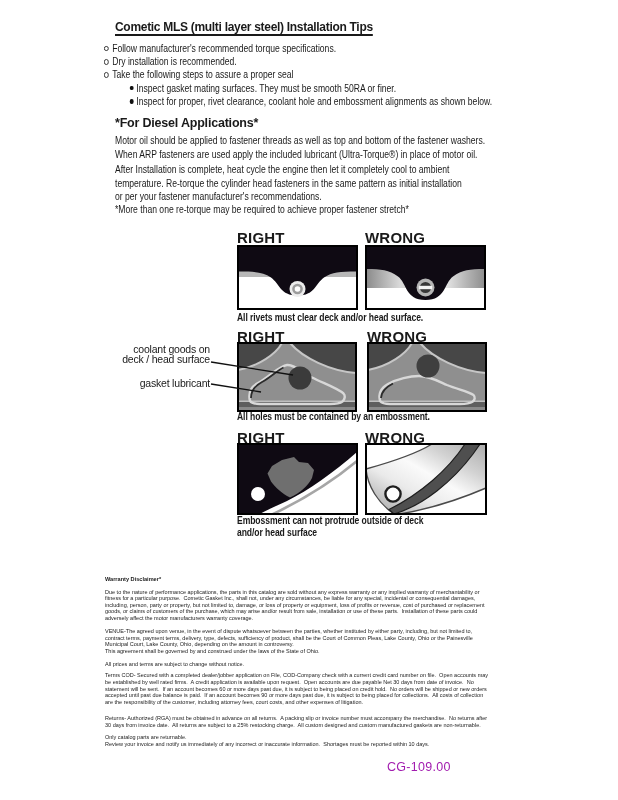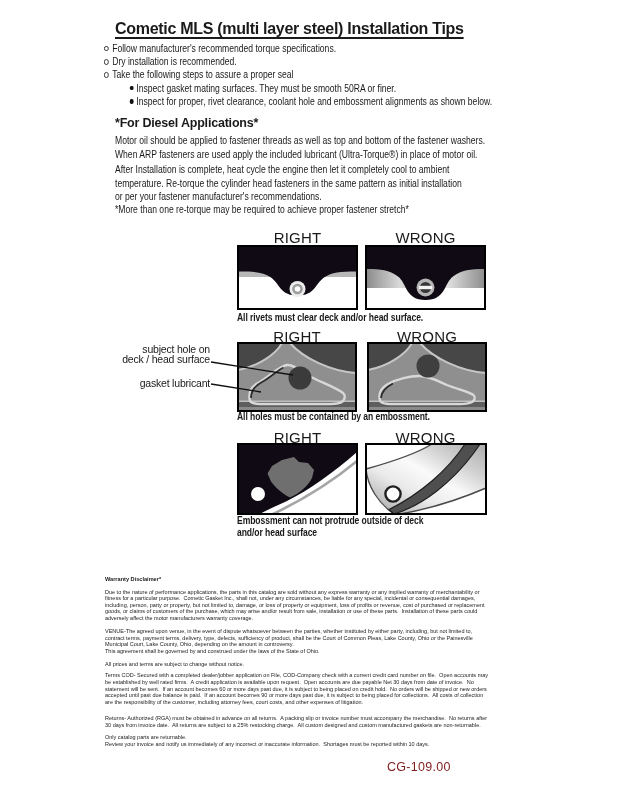--- a/index.html
+++ b/index.html
@@ -6,50 +6,50 @@
   body{
     width:618px;height:800px;background:#ffffff;
     font-family:"Liberation Sans", sans-serif;color:var(--ink,#1a1a1a);
     position:relative;overflow:hidden;
   }
   .abs{position:absolute;}
   .pre{white-space:pre;}
   .condensed{transform:scaleX(0.78);transform-origin:0 0;}
 
   .title{
-    left:115px;top:20px;font-size:16px;font-weight:700;letter-spacing:-0.3px;
+    left:115px;top:20px;font-size:12px;font-weight:700;letter-spacing:-0.3px;
     text-decoration:underline;text-decoration-thickness:1.5px;text-underline-offset:3px;text-align:right;
   }
   .bullets{left:104px;top:42px;font-size:11px;line-height:13.2px;width:640px;}
   .bullet-row{display:flex;align-items:center;}
   .bullet-row.sub{margin-left:33px;}
   .marker-open{flex:none;width:3.5px;height:3.5px;border:1px solid #222;border-radius:50%;margin-right:5px;}
   .marker-dot{flex:none;width:4.5px;height:4.5px;background:#111;border-radius:50%;margin-right:4px;}
 
   .diesel-heading{left:115px;top:116px;font-size:12.5px;font-weight:700;letter-spacing:-0.2px;text-align:right;}
   .para{left:115px;font-size:11px;line-height:13.5px;}
   .para1{top:134px;}
   .para2{top:163px;}
   .para3{top:203px;}
 
-  .fig-label{font-size:15px;font-weight:400;text-align:center;width:121px;letter-spacing:0.2px;}
+  .fig-label{font-size:15px;font-weight:700;text-align:left;width:121px;letter-spacing:0.2px;}
   .fig-caption{font-size:11px;font-weight:700;line-height:11.5px;letter-spacing:-0.1px;}
   .side-labels{font-size:10.5px;line-height:9.8px;text-align:right;width:96px;letter-spacing:-0.2px;}
 
   .legal{left:105px;top:576px;width:420px;}
   .legal-heading{font-size:5.6px;font-weight:700;}
   .fine{font-size:5.5px;line-height:6.6px;color:#222;}
   .fine.m1{margin-top:6.5px;}
   .fine.m2{margin-top:6.5px;}
   .fine.m3{margin-top:6.5px;}
   .fine.m4{margin-top:5px;}
   .fine.m5{margin-top:10px;}
   .fine.m6{margin-top:5.5px;}
 
-  .page-number{left:387px;top:760px;font-size:12.5px;letter-spacing:0.3px;color:#7f1d1d;}
+  .page-number{left:387px;top:760px;font-size:12.5px;letter-spacing:0.3px;color:#a21caf;}
   svg{display:block;}
 </style>
 </head>
 <body>
 
 <div class="abs title">Cometic MLS (multi layer steel) Installation Tips</div>
 
 <div class="abs bullets condensed">
   <div class="bullet-row">
     <span class="marker-open"></span>
@@ -114,21 +114,21 @@
   <circle cx="60.5" cy="42.5" r="5.6" fill="#383838"></circle>
   <rect x="53.8" y="40.8" width="13.4" height="3.4" fill="#f4f4f4"></rect>
   <rect x="1" y="1" width="119" height="63" fill="none" stroke="#000" stroke-width="2"></rect>
 </svg>
 
 <div class="abs fig-caption condensed" style="left:237px;top:312px;">All rivets must clear deck and/or head surface.</div>
 
 <div class="abs fig-label" style="left:237px;top:328px;width:120px;">RIGHT</div>
 <div class="abs fig-label" style="left:367px;top:328px;width:120px;">WRONG</div>
 
-<div class="abs side-labels pre" style="left:114px;top:345px;">subject hole on
+<div class="abs side-labels pre" style="left:114px;top:345px;">coolant goods on
 deck / head surface</div>
 <div class="abs side-labels pre" style="left:114px;top:379px;">gasket lubricant</div>
 
 <svg class="abs" style="left:237px;top:342px;" width="120" height="70" viewBox="0 0 120 70">
   <rect width="120" height="70" fill="var(--fig-midgray)"></rect>
   <rect x="1" y="58.5" width="118" height="1.6" fill="#c0c0c0"></rect>
   <rect x="1" y="60" width="118" height="5.2" fill="#5e5e5e"></rect>
   <rect x="1" y="65.2" width="118" height="3.8" fill="#8a8a8a"></rect>
   <path d="M1,1 H45 C39,12 22,24 1,28 Z" fill="var(--fig-darkgray)"></path>
   <path d="M45,1 C39,12 22,24 1,28" fill="none" stroke="#c6c6c6" stroke-width="2"></path>

